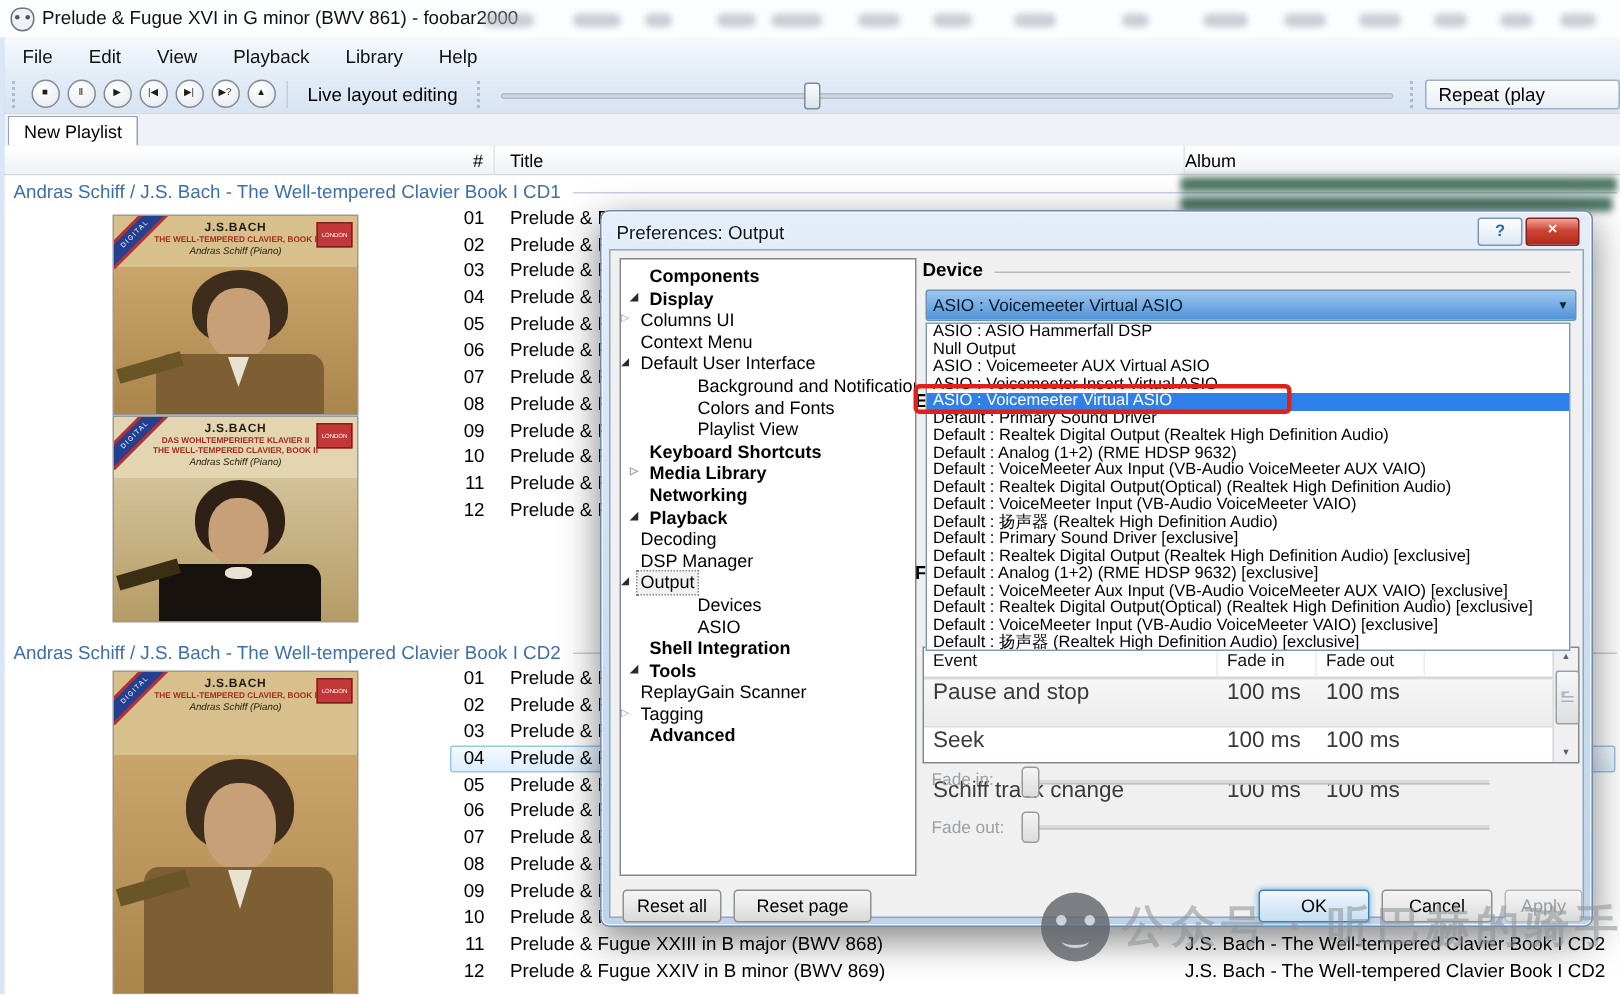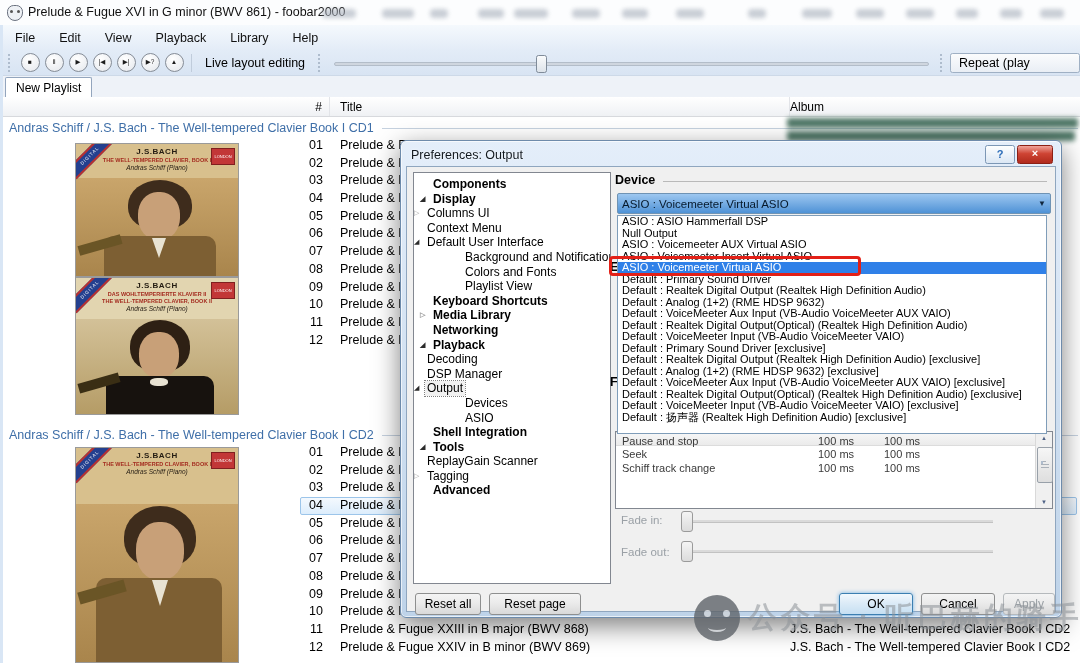--- a/index.html
+++ b/index.html
@@ -123,21 +123,21 @@
                box-sizing:border-box;z-index:3;overflow:hidden;}
   .dd-item{height:11.5px;line-height:11.5px;font-size:11px;padding-left:4px;white-space:nowrap;color:#000;}
   .dd-item[data-sel="1"]{background:#2f80e8;color:#fff;}
   #annot-box{position:absolute;left:202px;top:89px;width:252px;height:20px;border:3px solid #e32017;border-radius:4px;z-index:4;box-sizing:border-box;}
 
   
   #fade-table{position:absolute;left:208px;top:264px;width:438px;height:78px;background:#fff;border:1px solid #828790;box-sizing:border-box;}
   .ft-grid{display:grid;grid-template-columns:196px 66px 72px auto;}
   #ft-header{height:19px;line-height:19px;border-bottom:1px solid #d6d6d6;font-size:11.5px;color:#111;}
   #ft-header span{padding-left:6px;border-right:1px solid #ececec;}
-  .ft-row{height:14px;line-height:17.6px;font-size:11px;color:#3a3a3a;}
+  .ft-row{height:33px;line-height:17.6px;font-size:15px;color:#3a3a3a;}
   .ft-row span{padding-left:6px;white-space:nowrap;}
   .ft-row[data-sel="1"]{background:linear-gradient(#f7f7f7,#ebebeb);border-top:1px solid #dcdcdc;border-bottom:1px solid #dcdcdc;box-sizing:border-box;}
   #ft-scroll{position:absolute;right:0;top:0;width:17px;height:76px;background:#f0f0f0;border-left:1px solid #d9d9d9;box-sizing:border-box;}
   #ft-scroll .sarr{position:absolute;left:0;width:16px;text-align:center;font-size:6px;color:#4d6185;}
   #ft-up{top:3px;} #ft-dn{bottom:3px;}
   #ft-thumb{position:absolute;left:1px;top:15px;width:14px;height:34px;border:1px solid #98a0a9;border-radius:2px;
             background:linear-gradient(#f6f6f6,#dedede);}
   #ft-thumb i{display:block;height:1px;background:#aab1b9;margin:2px 3px 0 3px;}
   #ft-thumb .grip{margin-top:13px;}
 
@@ -625,40 +625,47 @@
         <div class="dd-item">Default : Realtek Digital Output (Realtek High Definition Audio)</div>
 
         <div class="dd-item">Default : Analog (1+2) (RME HDSP 9632)</div>
 
         <div class="dd-item">Default : VoiceMeeter Aux Input (VB-Audio VoiceMeeter AUX VAIO)</div>
 
         <div class="dd-item">Default : Realtek Digital Output(Optical) (Realtek High Definition Audio)</div>
 
         <div class="dd-item">Default : VoiceMeeter Input (VB-Audio VoiceMeeter VAIO)</div>
 
+        <div class="dd-item">Default : 扬声器 (Realtek High Definition Audio)</div>
 
         <div class="dd-item">Default : Primary Sound Driver [exclusive]</div>
 
         <div class="dd-item">Default : Realtek Digital Output (Realtek High Definition Audio) [exclusive]</div>
 
         <div class="dd-item">Default : Analog (1+2) (RME HDSP 9632) [exclusive]</div>
 
         <div class="dd-item">Default : VoiceMeeter Aux Input (VB-Audio VoiceMeeter AUX VAIO) [exclusive]</div>
 
         <div class="dd-item">Default : Realtek Digital Output(Optical) (Realtek High Definition Audio) [exclusive]</div>
 
         <div class="dd-item">Default : VoiceMeeter Input (VB-Audio VoiceMeeter VAIO) [exclusive]</div>
 
         <div class="dd-item">Default : 扬声器 (Realtek High Definition Audio) [exclusive]</div>
 
     </div>
 
     <div id="annot-box"></div>
 
     <div id="fade-table">
+      <div class="ft-grid" id="ft-header">
+        <span>Event</span>
+        <span>Fade in</span>
+        <span>Fade out</span>
+        <span></span>
+      </div>
 
         <div class="ft-grid ft-row" data-sel="1">
           <span>Pause and stop</span>
           <span>100 ms</span>
           <span>100 ms</span>
           <span></span>
         </div>
 
         <div class="ft-grid ft-row">
           <span>Seek</span>

